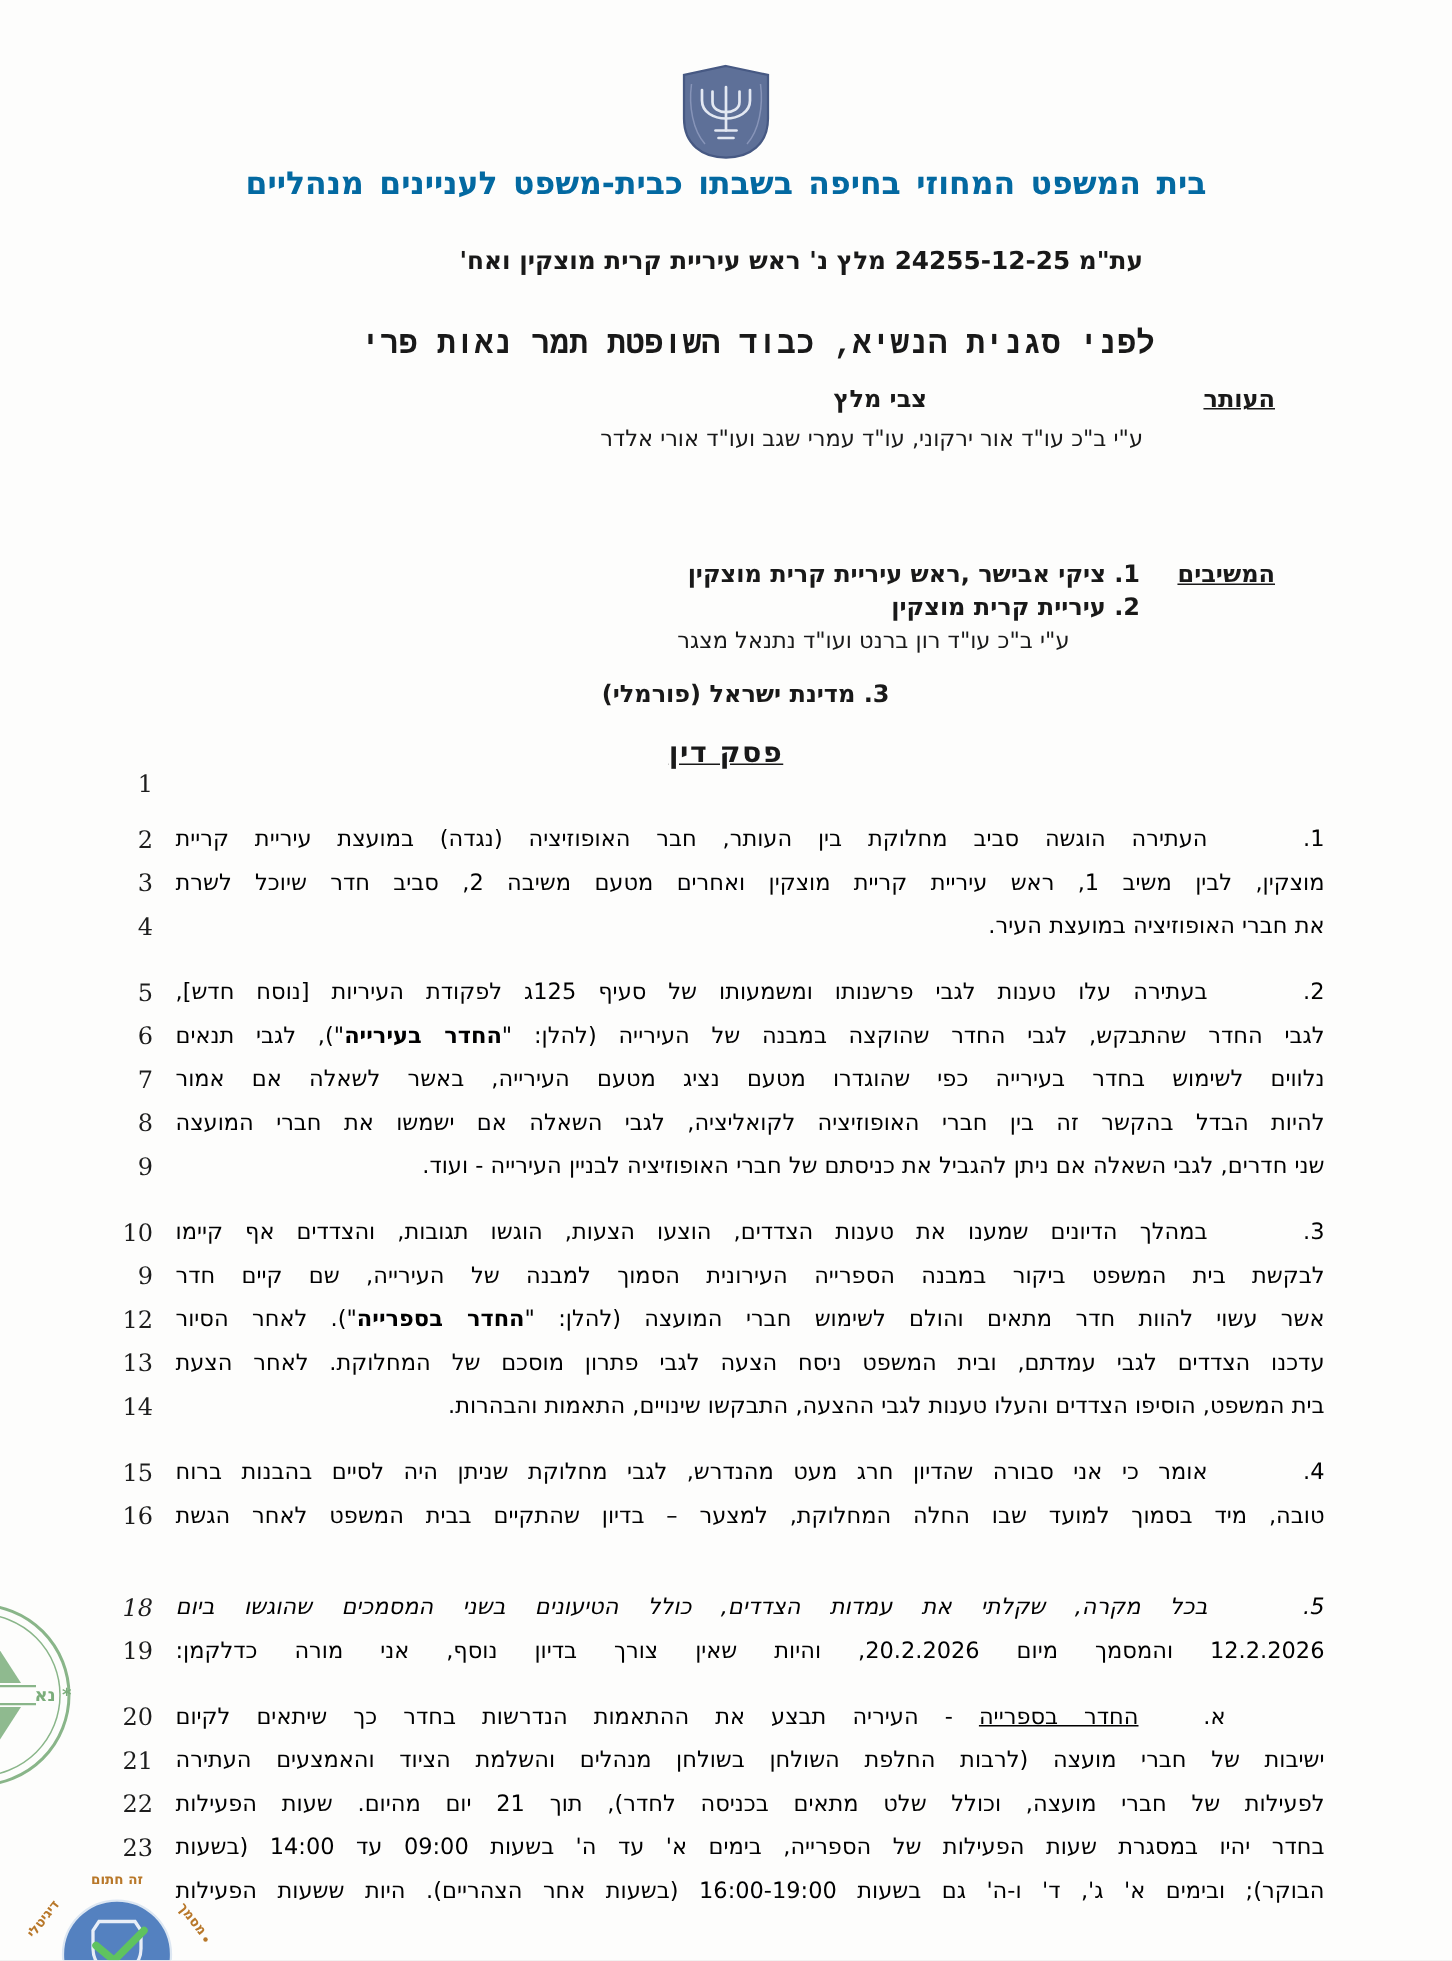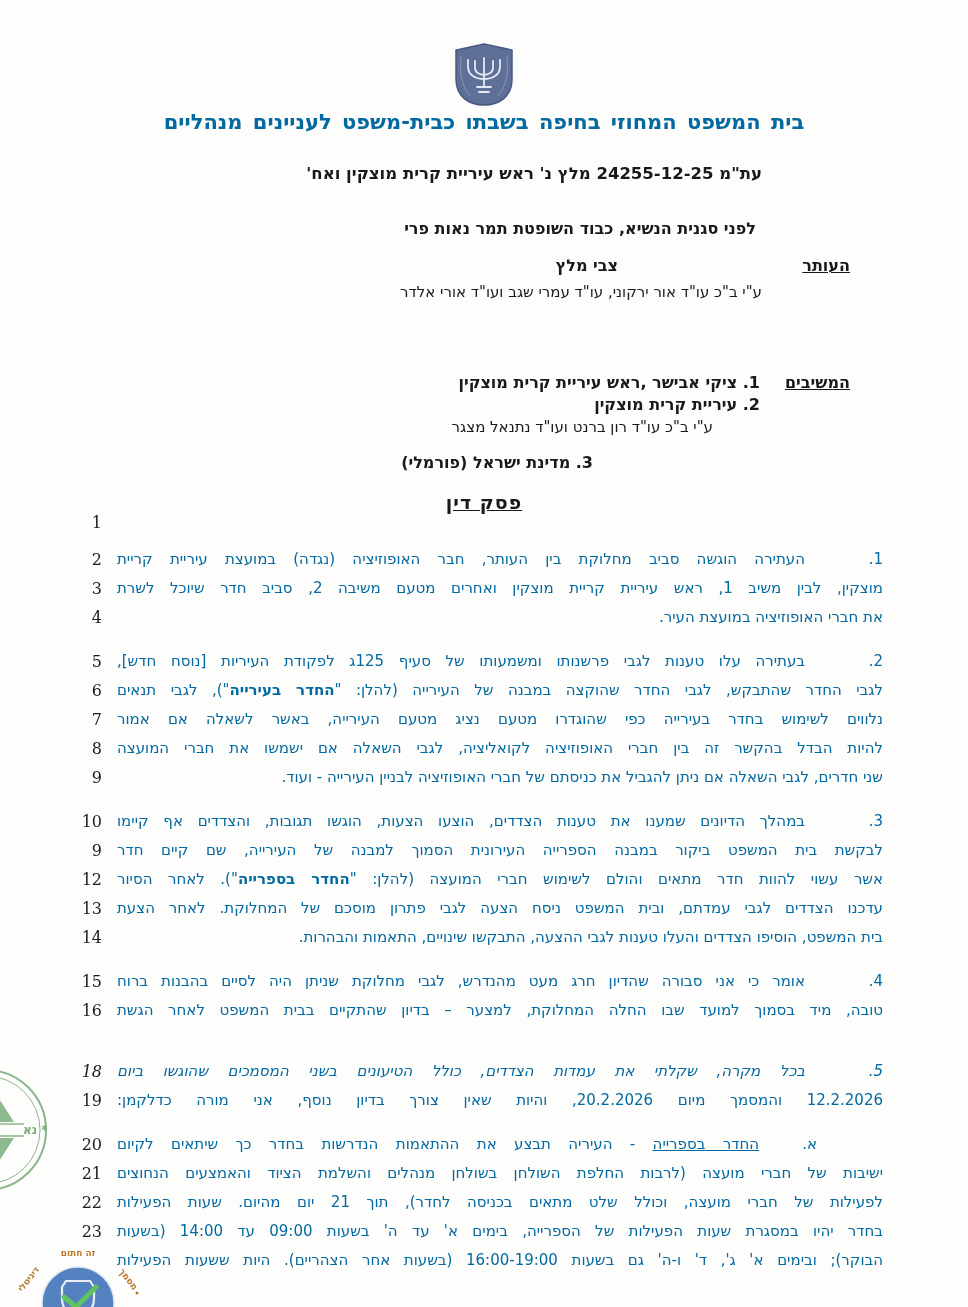--- a/index.html
+++ b/index.html
@@ -3,37 +3,37 @@
 <meta charset="utf-8">
 <style>
   html,body{margin:0;padding:0;background:#e8e8e8;}
   .page{position:relative;width:968px;height:1307px;background:#fdfdfc;overflow:hidden;
         font-family:"DejaVu Sans",sans-serif;color:#191919;margin:0 auto;direction:rtl;}
   
   .emblem{position:absolute;top:43px;left:451px;width:66px;height:64px;}
   .court-title{position:absolute;top:110px;left:0;right:0;text-align:center;
                color:#0369a1;font-weight:700;font-size:21px;word-spacing:3px;}
   .case-line{position:absolute;top:164px;right:206px;font-weight:700;font-size:16.5px;}
-  .judge-line{position:absolute;top:219px;right:212px;font-weight:700;font-size:16px;}
+  .judge-line{position:absolute;top:219px;right:198px;font-weight:700;font-size:21px;font-family:Liberation Mono, monospace;}
   .party-label{position:absolute;right:118px;font-weight:700;font-size:16px;text-decoration:underline;}
   .pet-name{position:absolute;top:256px;right:350px;font-weight:700;font-size:16px;}
   .pet-counsel{position:absolute;top:283px;right:206px;font-size:15px;}
   .versus{position:absolute;top:336px;left:0;right:0;text-align:center;font-weight:700;font-size:16px;}
   .resp-1{position:absolute;top:373px;right:208px;font-weight:700;font-size:16px;}
   .resp-2{position:absolute;top:395px;right:208px;font-weight:700;font-size:16px;}
   .resp-counsel{position:absolute;top:418px;right:255px;font-size:15px;}
   .resp-3{position:absolute;top:453px;right:375px;font-weight:700;font-size:16px;}
   .psak-title{position:absolute;top:491px;left:0;right:0;text-align:center;
               font-weight:700;font-size:19px;text-decoration:underline;letter-spacing:1px;}
   
   .body-wrap{position:absolute;top:508px;left:0;right:0;padding:0 85px 0 60px;}
   .bline{display:flex;direction:ltr;height:29px;line-height:29px;}
   .lnum{flex:0 0 42px;text-align:right;font-family:"DejaVu Serif","Liberation Serif",serif;
         font-size:16px;color:#1d1d1d;}
-  .lt{flex:1;margin-left:15px;direction:rtl;font-size:15px;color:#0369a1;
+  .lt{flex:1;margin-left:15px;direction:rtl;font-size:15px;color:#000000;
       white-space:nowrap;overflow:hidden;text-align:right;}
   .lt.just{text-align:justify;text-align-last:justify;}
   .mk{display:inline-block;text-align:right;}
   
   .seal-green{position:absolute;left:0;top:1066px;width:50px;height:130px;opacity:.9;}
   .stamp-blue{position:absolute;left:14px;top:1245px;width:132px;height:62px;opacity:.95;}
 </style>
 </head>
 <body>
 
@@ -143,21 +143,21 @@
       <div class="bline">
         <span class="lnum">19</span>
         <div class="lt just">12.2.2026 והמסמך מיום 20.2.2026, והיות שאין צורך בדיון נוסף, אני מורה כדלקמן:</div>
       </div>
       <div class="bline" style="margin-top: 15px;">
         <span class="lnum">20</span>
         <div class="lt just" style="padding-right: 66px;"><span class="mk" style="width:58px">א.</span><u>החדר בספרייה</u> - העיריה תבצע את ההתאמות הנדרשות בחדר כך שיתאים לקיום</div>
       </div>
       <div class="bline">
         <span class="lnum">21</span>
-        <div class="lt just">ישיבות של חברי מועצה (לרבות החלפת השולחן בשולחן מנהלים והשלמת הציוד והאמצעים הנחוצים</div>
+        <div class="lt just">ישיבות של חברי מועצה (לרבות החלפת השולחן בשולחן מנהלים והשלמת הציוד והאמצעים העתירה</div>
       </div>
       <div class="bline">
         <span class="lnum">22</span>
         <div class="lt just">לפעילות של חברי מועצה, וכולל שלט מתאים בכניסה לחדר), תוך 21 יום מהיום. שעות הפעילות</div>
       </div>
       <div class="bline">
         <span class="lnum">23</span>
         <div class="lt just">בחדר יהיו במסגרת שעות הפעילות של הספרייה, בימים א' עד ה' בשעות 09:00 עד 14:00 (בשעות</div>
       </div>
       <div class="bline">

